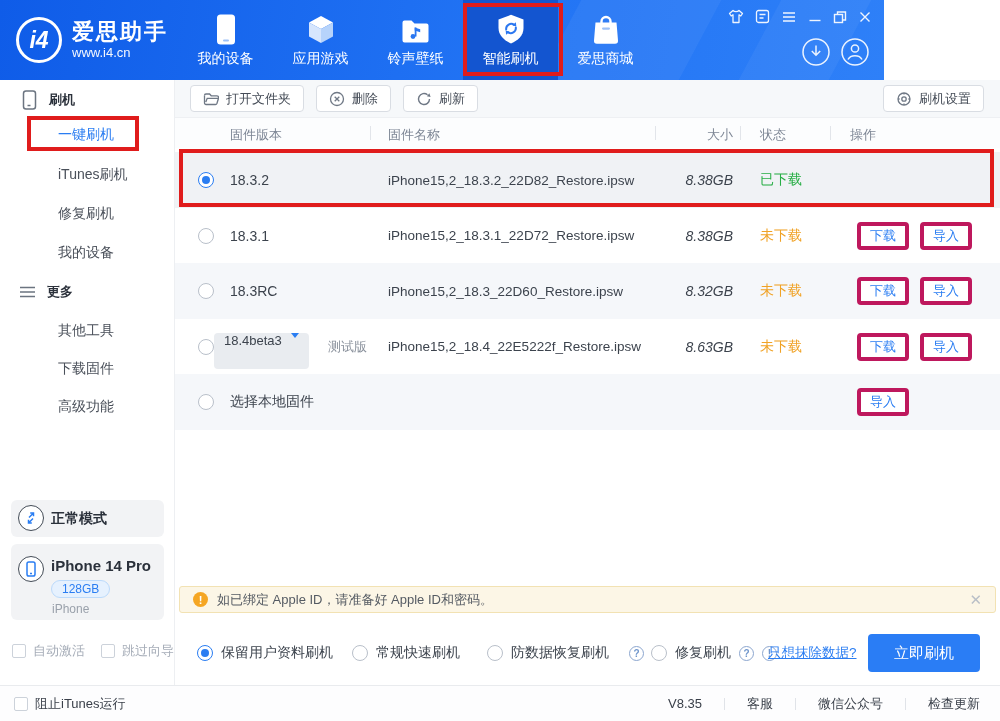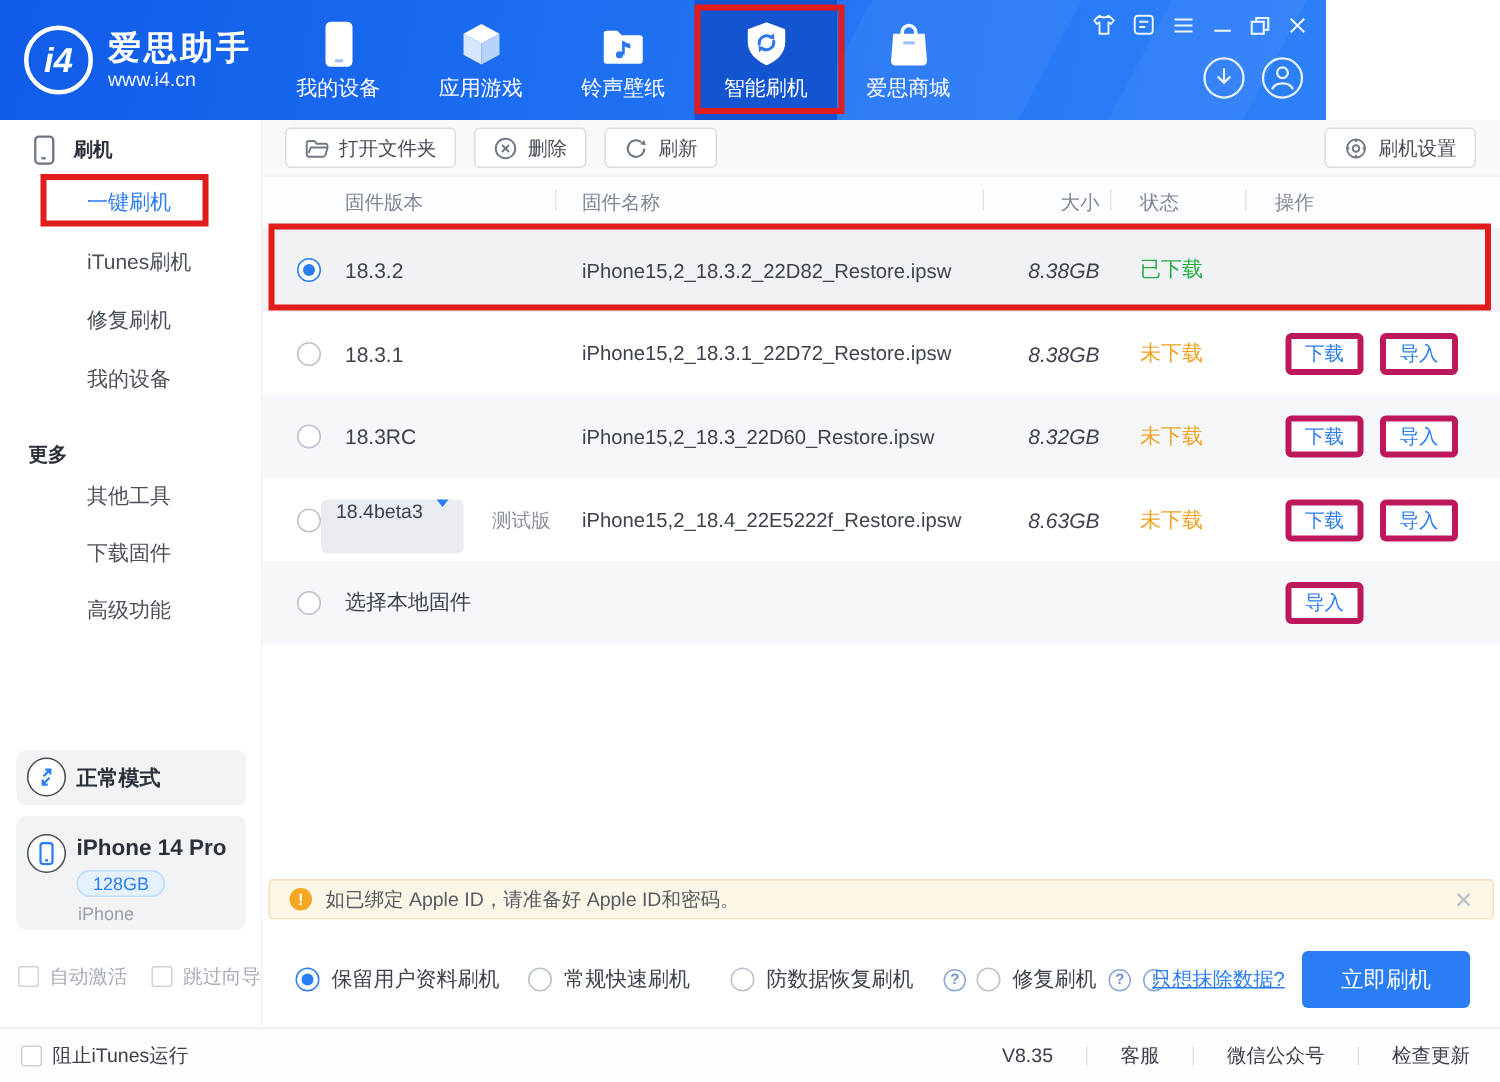--- a/index.html
+++ b/index.html
@@ -226,21 +226,21 @@
         <rect x="3.5" y="1" width="12" height="18" rx="2.5"></rect>
         <path d="M7.5 15.5 h3"></path>
       </svg>
     <span>刷机</span>
   </div>
   <div class="sb-item active" style="top:46px;">一键刷机</div>
   <div class="sb-item" style="top:86px;">iTunes刷机</div>
   <div class="sb-item" style="top:125px;">修复刷机</div>
   <div class="sb-item" style="top:164px;">我的设备</div>
 
-  <div class="sb-header" style="top:203px; left:19px;flex-direction:column;">
+  <div class="sb-header" style="top:203px; left:19px;">
     <svg width="17" height="14" viewBox="0 0 17 14" stroke="#6b7480" stroke-width="1.5">
         <path d="M1 2.5 h15 M1 7 h15 M1 11.5 h15"></path>
       </svg>
     <span>更多</span>
   </div>
   <div class="sb-item" style="top:242px;">其他工具</div>
   <div class="sb-item" style="top:280px;">下载固件</div>
   <div class="sb-item" style="top:318px;">高级功能</div>
 
   <div class="sb-card mode-card">

